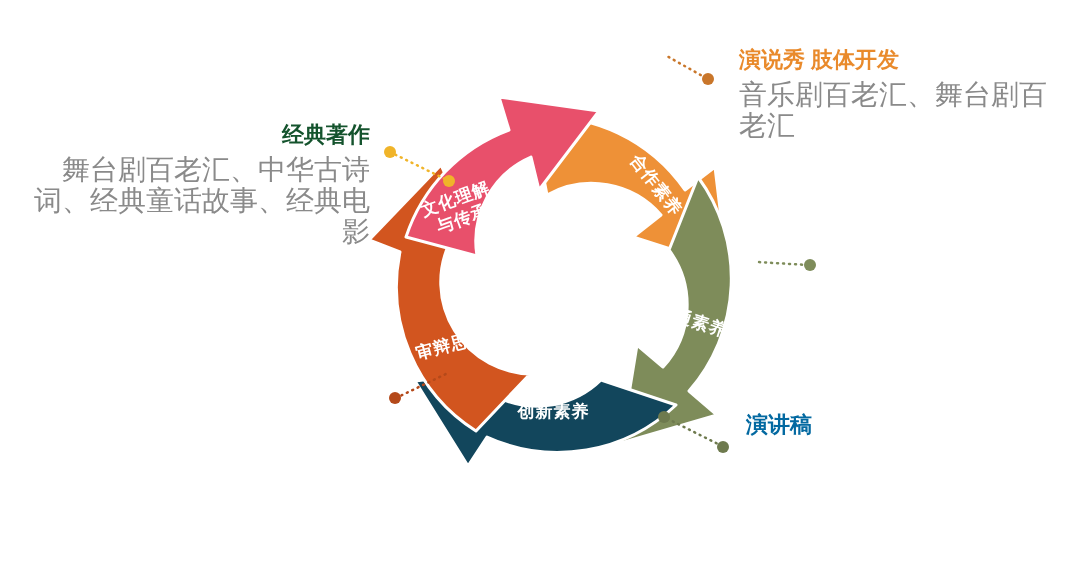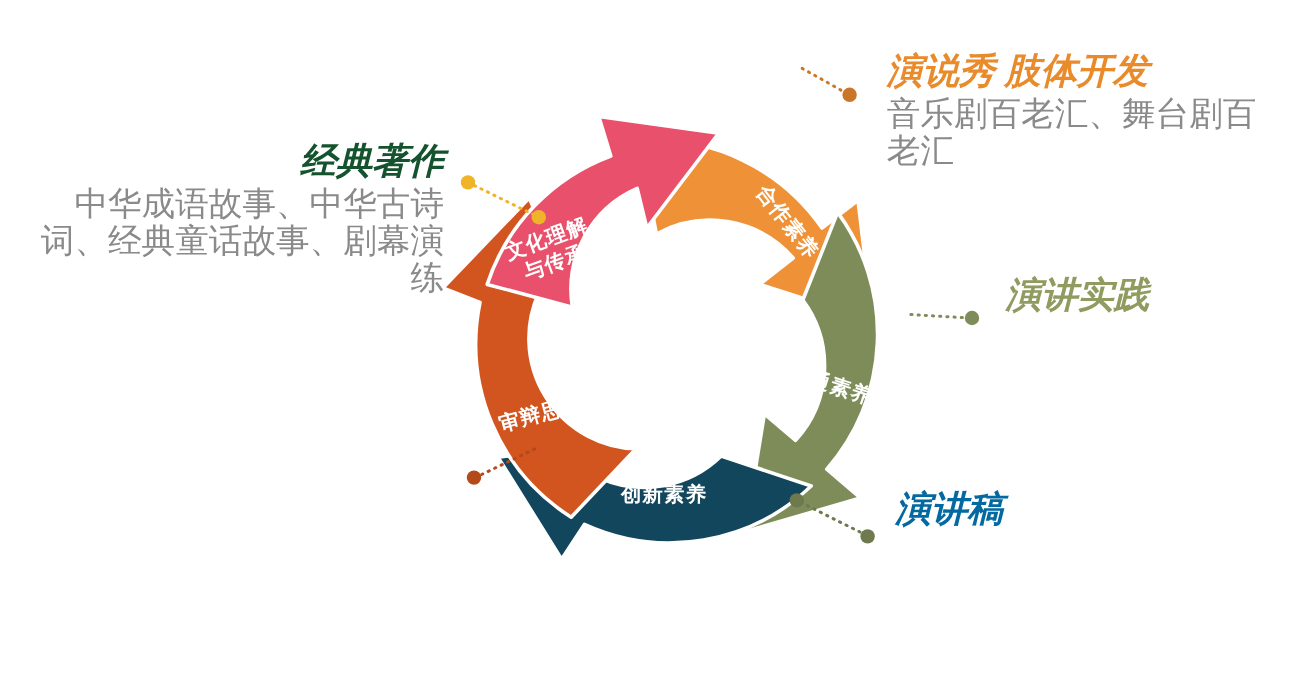--- a/index.html
+++ b/index.html
@@ -10,25 +10,24 @@
     font-family:"Liberation Sans","DejaVu Sans",sans-serif;
     overflow:hidden;
     position:relative;
   }
   #stage{position:absolute;left:0;top:0;width:1080px;height:566px;}
 
   
   .callout{position:absolute;}
   .callout .title{
     font-weight:bold;
-    font-size:30px;
+    font-size:22px;
     line-height:30px;
     white-space:nowrap;
     margin-bottom:4px;
-    font-style:italic;
   }
   .callout .body{
     font-size:28px;
     line-height:31px;
     color:#8a8a8a;
     font-weight:normal;
   }
 
   
   #c-classic{left:10px;top:120px;width:360px;text-align:right;}
@@ -163,30 +162,29 @@
     </g>
 
     <g>
       <line class="conn-line" x1="396" y1="398" x2="450" y2="372" stroke="#B4491A" stroke-width="2.5" stroke-dasharray="1 5"></line>
       <circle cx="395" cy="398" r="6" fill="#B4491A"></circle>
     </g>
   </svg>
 
   <div class="callout" id="c-classic">
     <div class="title">经典著作</div>
-    <div class="body">中华成语故事、中华古诗词、经典童话故事、剧幕演练</div>
+    <div class="body">舞台剧百老汇、中华古诗词、经典童话故事、经典电影</div>
   </div>
 
   <div class="callout" id="c-speech">
     <div class="title">演说秀  肢体开发</div>
     <div class="body">音乐剧百老汇、舞台剧百老汇</div>
   </div>
 
   <div class="callout" id="c-practice">
-    <div class="title">演讲实践</div>
   </div>
 
   <div class="callout" id="c-draft">
     <div class="title">演讲稿</div>
   </div>
 
 
 </div>
 
 </body></html>

